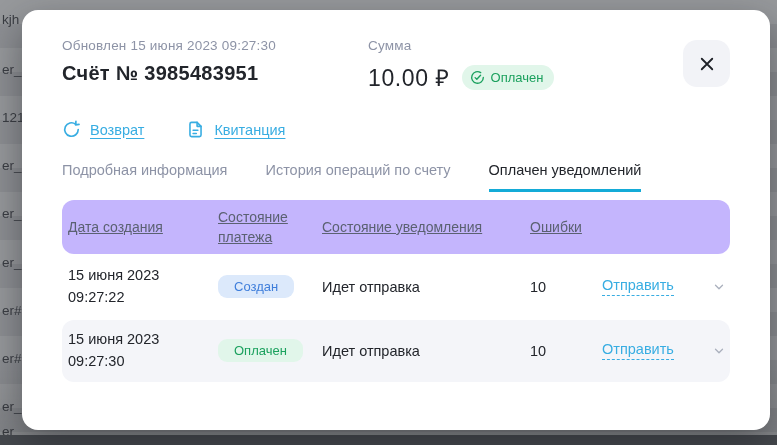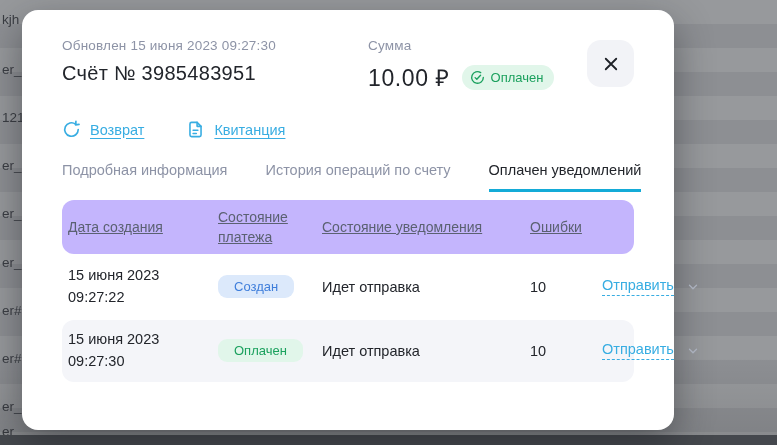--- a/index.html
+++ b/index.html
@@ -26,31 +26,31 @@
     font-size: 13.5px; color: #3a3d43; white-space: nowrap;
   }
   .bottom-bar {
     position: absolute; left: 0; right: 0; bottom: 0; height: 10px;
     background: #45484d;
   }
 
   
   .modal {
     position: absolute; left: 22px; top: 10px;
-    width: 652px; height: 420px;
+    width: 748px; height: 420px;
     background: #ffffff;
     border-radius: 16px;
     box-shadow: 0 14px 38px rgba(25,27,32,0.45);
     padding: 28px 40px 24px 40px;
   }
 
   .modal-header { display: flex; align-items: flex-start; }
   .head-left { width: 306px; flex: 0 0 306px; }
   .updated { font-size: 13.5px; color: #8d93a6; margin-bottom: 9px; letter-spacing: .2px; }
-  .title { font-size: 20px; color: #22252b; font-weight: 400; letter-spacing: .3px; }
+  .title { font-size: 20px; color: #22252b; font-weight: 700; letter-spacing: .3px; }
   .amount-label { font-size: 13.5px; color: #8d93a6; margin-bottom: 8px; letter-spacing: .2px; }
   .amount-row { display: flex; align-items: center; gap: 12px; }
   .amount-value { font-size: 23px; color: #22252b; font-weight: 500; letter-spacing: .6px; }
   .status-badge {
     display: inline-flex; align-items: center; gap: 6px;
     background: #e1f6ea; color: #1ba15e;
     font-size: 13px; padding: 5px 11px 5px 8px; border-radius: 14px;
     white-space: nowrap;
   }
   .close-btn {

